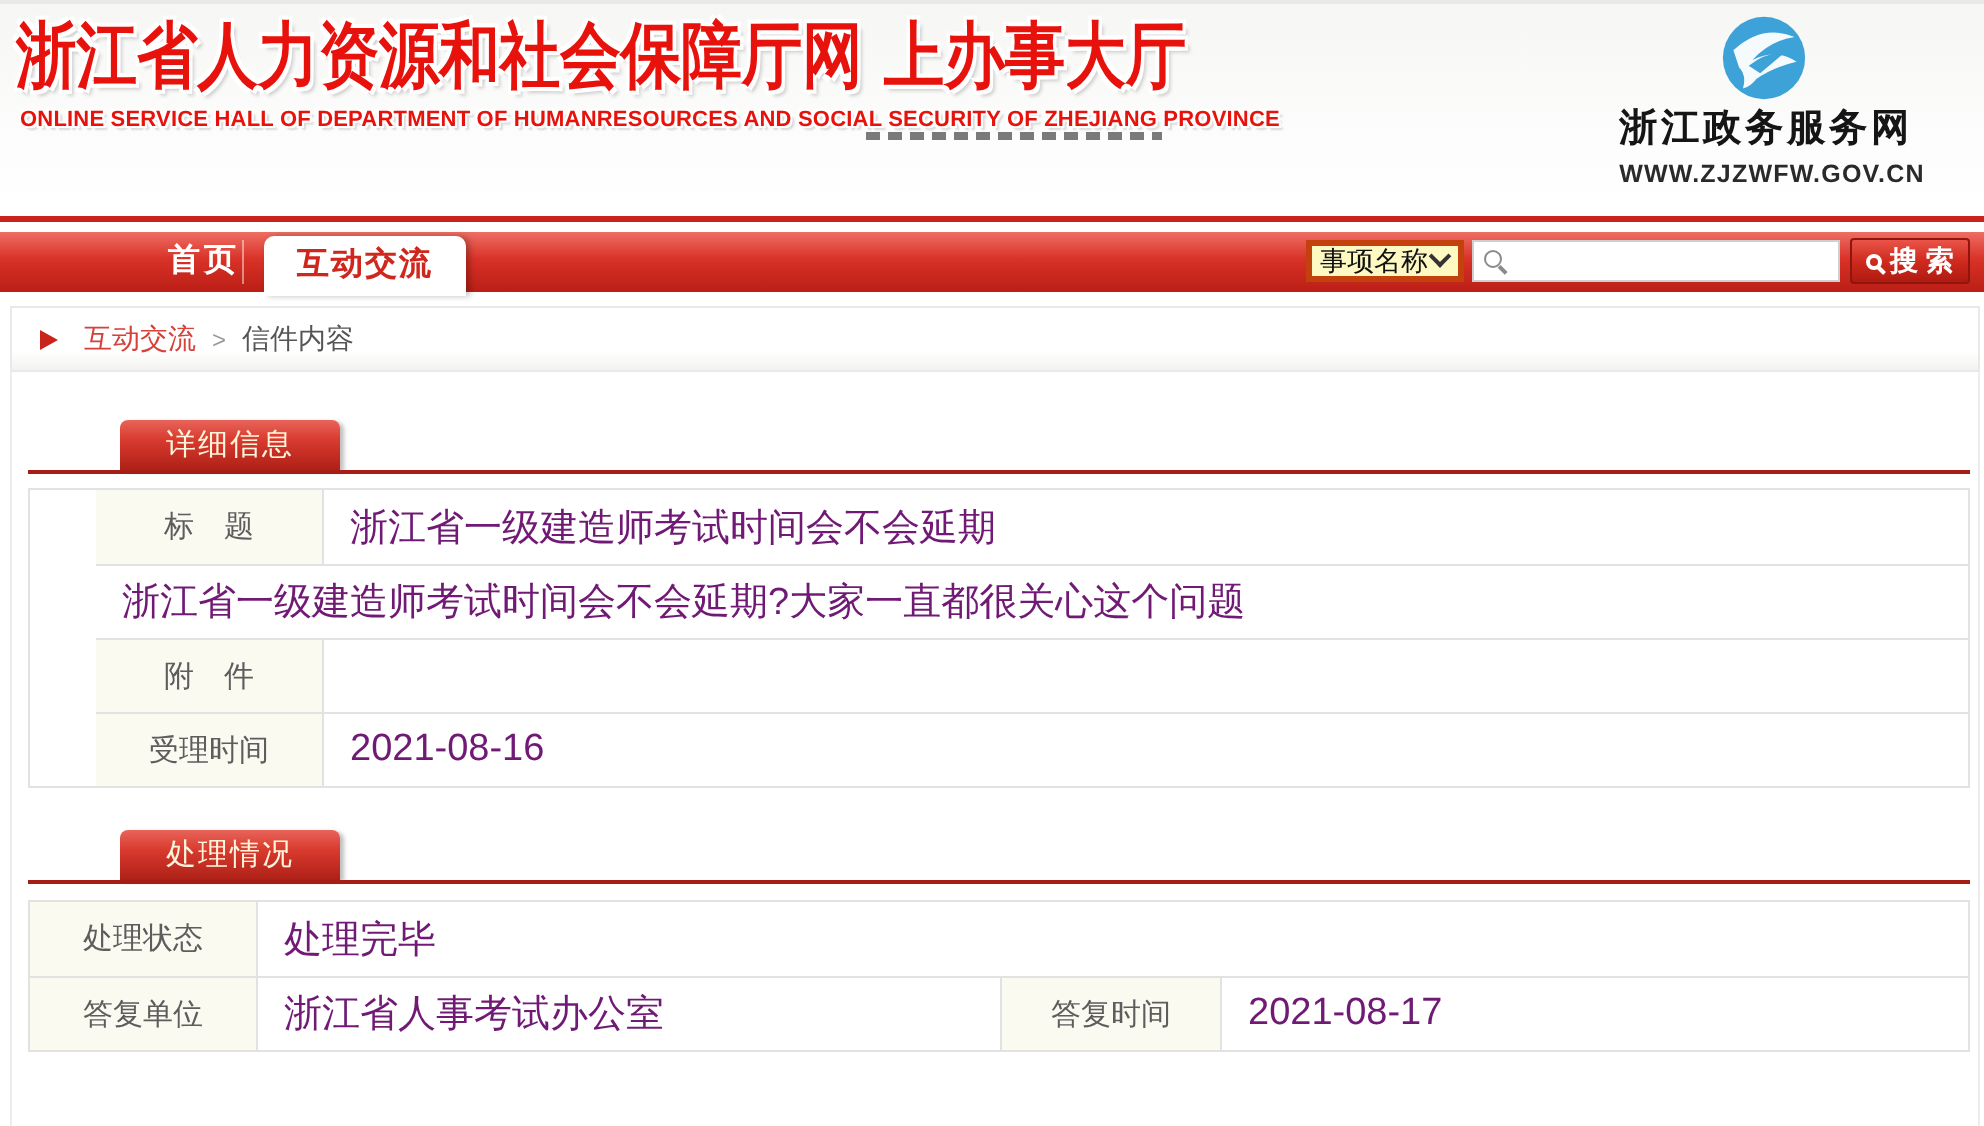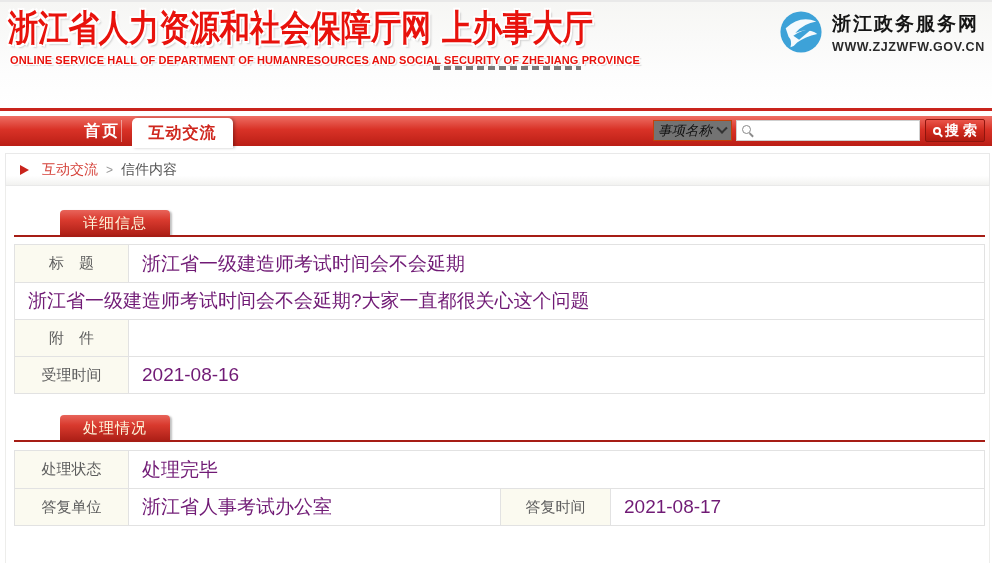--- a/index.html
+++ b/index.html
@@ -18,38 +18,38 @@
     color:#e8120c; letter-spacing:0px; transform:scaleX(.84); transform-origin:left top;
     text-shadow:-2px -2px 0 #fff, 2px -2px 0 #fff, -2px 2px 0 #fff, 2px 2px 0 #fff, 3px 3px 2px #cfcfcf;
   }
   .title-en {
     position:absolute; left:10px; top:52px; white-space:nowrap;
     font-weight:bold; font-size:11px; color:#e8120c; letter-spacing:.1px;
     text-shadow:-1px -1px 0 #fff, 1px -1px 0 #fff, -1px 1px 0 #fff, 1px 1px 0 #fff, 2px 2px 1px #d8d8d8;
   }
   .artifact { position:absolute; left:433px; top:64px; width:148px; height:4px; opacity:.72;
     background:repeating-linear-gradient(90deg,#474747 0 7px, transparent 7px 11px); }
-  .logo { position:absolute; right:8px; top:5px; width:205px; height:50px; display:flex; align-items:center; }
+  .logo { position:absolute; right:8px; top:5px; width:205px; height:50px; display:flex; align-items:center;flex-direction:column; }
   .logo-mark { width:44px; height:44px; flex:0 0 44px; }
   .logo-txt { margin-left:9px; }
   .logo-name { font-size:19px; font-weight:bold; color:#151515; letter-spacing:2px; white-space:nowrap; }
   .logo-url { font-size:12.5px; font-weight:bold; color:#2a2a2a; letter-spacing:.6px; margin-top:3px; white-space:nowrap; }
   
   .red-line { position:absolute; left:0; top:106px; width:992px; height:3px; background:#c9241c; }
   .navbar { position:absolute; left:0; top:114px; width:992px; height:30px;
     background:linear-gradient(180deg,#ee6e64 0%,#d93227 45%,#ba1e15 100%); }
   .nav-home { position:absolute; left:15px; top:0; width:105px; height:30px; line-height:30px;
     text-align:right; color:#fff; font-size:16px; font-weight:bold; letter-spacing:2px; cursor:pointer; }
   .nav-divider { position:absolute; left:121px; top:4px; width:1px; height:22px; background:rgba(255,255,255,.45); }
   .nav-active { position:absolute; left:132px; top:2px; width:101px; height:30px; line-height:29px;
     background:#fff; border-radius:5px 5px 0 0; text-align:center; color:#cf271e;
     font-size:16px; font-weight:bold; letter-spacing:1px; box-shadow:2px 0 3px rgba(0,0,0,.25); cursor:pointer; }
-  .search-select { position:absolute; left:653px; top:118px; width:79px; height:21px; background:#737373;
-    border:1px solid #c2410c; display:flex; align-items:center; justify-content:space-between;
-    padding:0 5px 0 4px; font-size:13.5px; color:#111; cursor:pointer;font-style:italic; }
+  .search-select { position:absolute; left:653px; top:118px; width:79px; height:21px; background:#fef9c3;
+    border:3px solid #c2410c; display:flex; align-items:center; justify-content:space-between;
+    padding:0 5px 0 4px; font-size:13.5px; color:#111; cursor:pointer; }
   .chev { width:8px; height:8px; border-right:2px solid #333; border-bottom:2px solid #333;
     transform:rotate(45deg) translate(-2px,-2px); }
   .search-input { position:absolute; left:736px; top:118px; width:184px; height:21px; background:#fff;
     border:1px solid #cfcfcf; padding:0 4px 0 21px; font-size:13px; color:#333; }
   .mag { display:inline-block; width:9px; height:9px; border:1.5px solid #8a8a8a; border-radius:50%; position:relative; }
   .mag::after { content:""; position:absolute; width:5px; height:1.5px; background:#8a8a8a;
     right:-4px; bottom:-2px; transform:rotate(45deg); }
   .input-mag { position:absolute; left:742px; top:123px; }
   .search-btn { position:absolute; left:925px; top:117px; width:60px; height:23px;
     background:linear-gradient(180deg,#ea5449 0%,#d02a1e 50%,#b01a10 100%);
@@ -73,21 +73,21 @@
   .sec-tab { position:absolute; left:60px; width:110px; height:25px; line-height:25px; text-align:center;
     background:linear-gradient(180deg,#e8645a 0%,#d93a2e 40%,#ae2017 100%);
     border-radius:4px 4px 0 0; color:#fdf6dc; font-size:15px; font-weight:normal; letter-spacing:1px;
     box-shadow:2px 1px 2px rgba(0,0,0,.25); }
   .sec-tab1 { top:208px; }
   .sec-tab2 { top:413px; }
   .sec-line { position:absolute; left:14px; width:971px; height:2px; background:#a61d15; }
   .sec-line1 { top:233px; }
   .sec-line2 { top:438px; }
   .tbl { position:absolute; left:14px; width:971px; border:1px solid #e2e2e2; }
-  .tbl1 { top:242px; }
+  .tbl1 { top:242px;padding-left:33px; }
   .tbl2 { top:448px; }
   .row { display:flex; height:37px; border-top:1px solid #e2e2e2; }
   .row:first-child { border-top:none; }
   .lbl { width:114px; flex:0 0 114px; background:#fbfaf0; border-right:1px solid #e2e2e2;
     display:flex; align-items:center; justify-content:center; color:#5d5d5d; font-size:15px; }
   .val { flex:1; display:flex; align-items:center; padding:0 13px; font-size:19px; color:#701a75; white-space:nowrap; overflow:hidden; }
   .val-mid { flex:0 0 372px; border-right:1px solid #e2e2e2; }
   .lbl2 { width:110px; flex:0 0 110px; }
   .hl-box { display:inline-block; border:3px solid #ea1409; border-radius:5px;
     padding:1px 4px; margin:0 3px; line-height:20px; }

